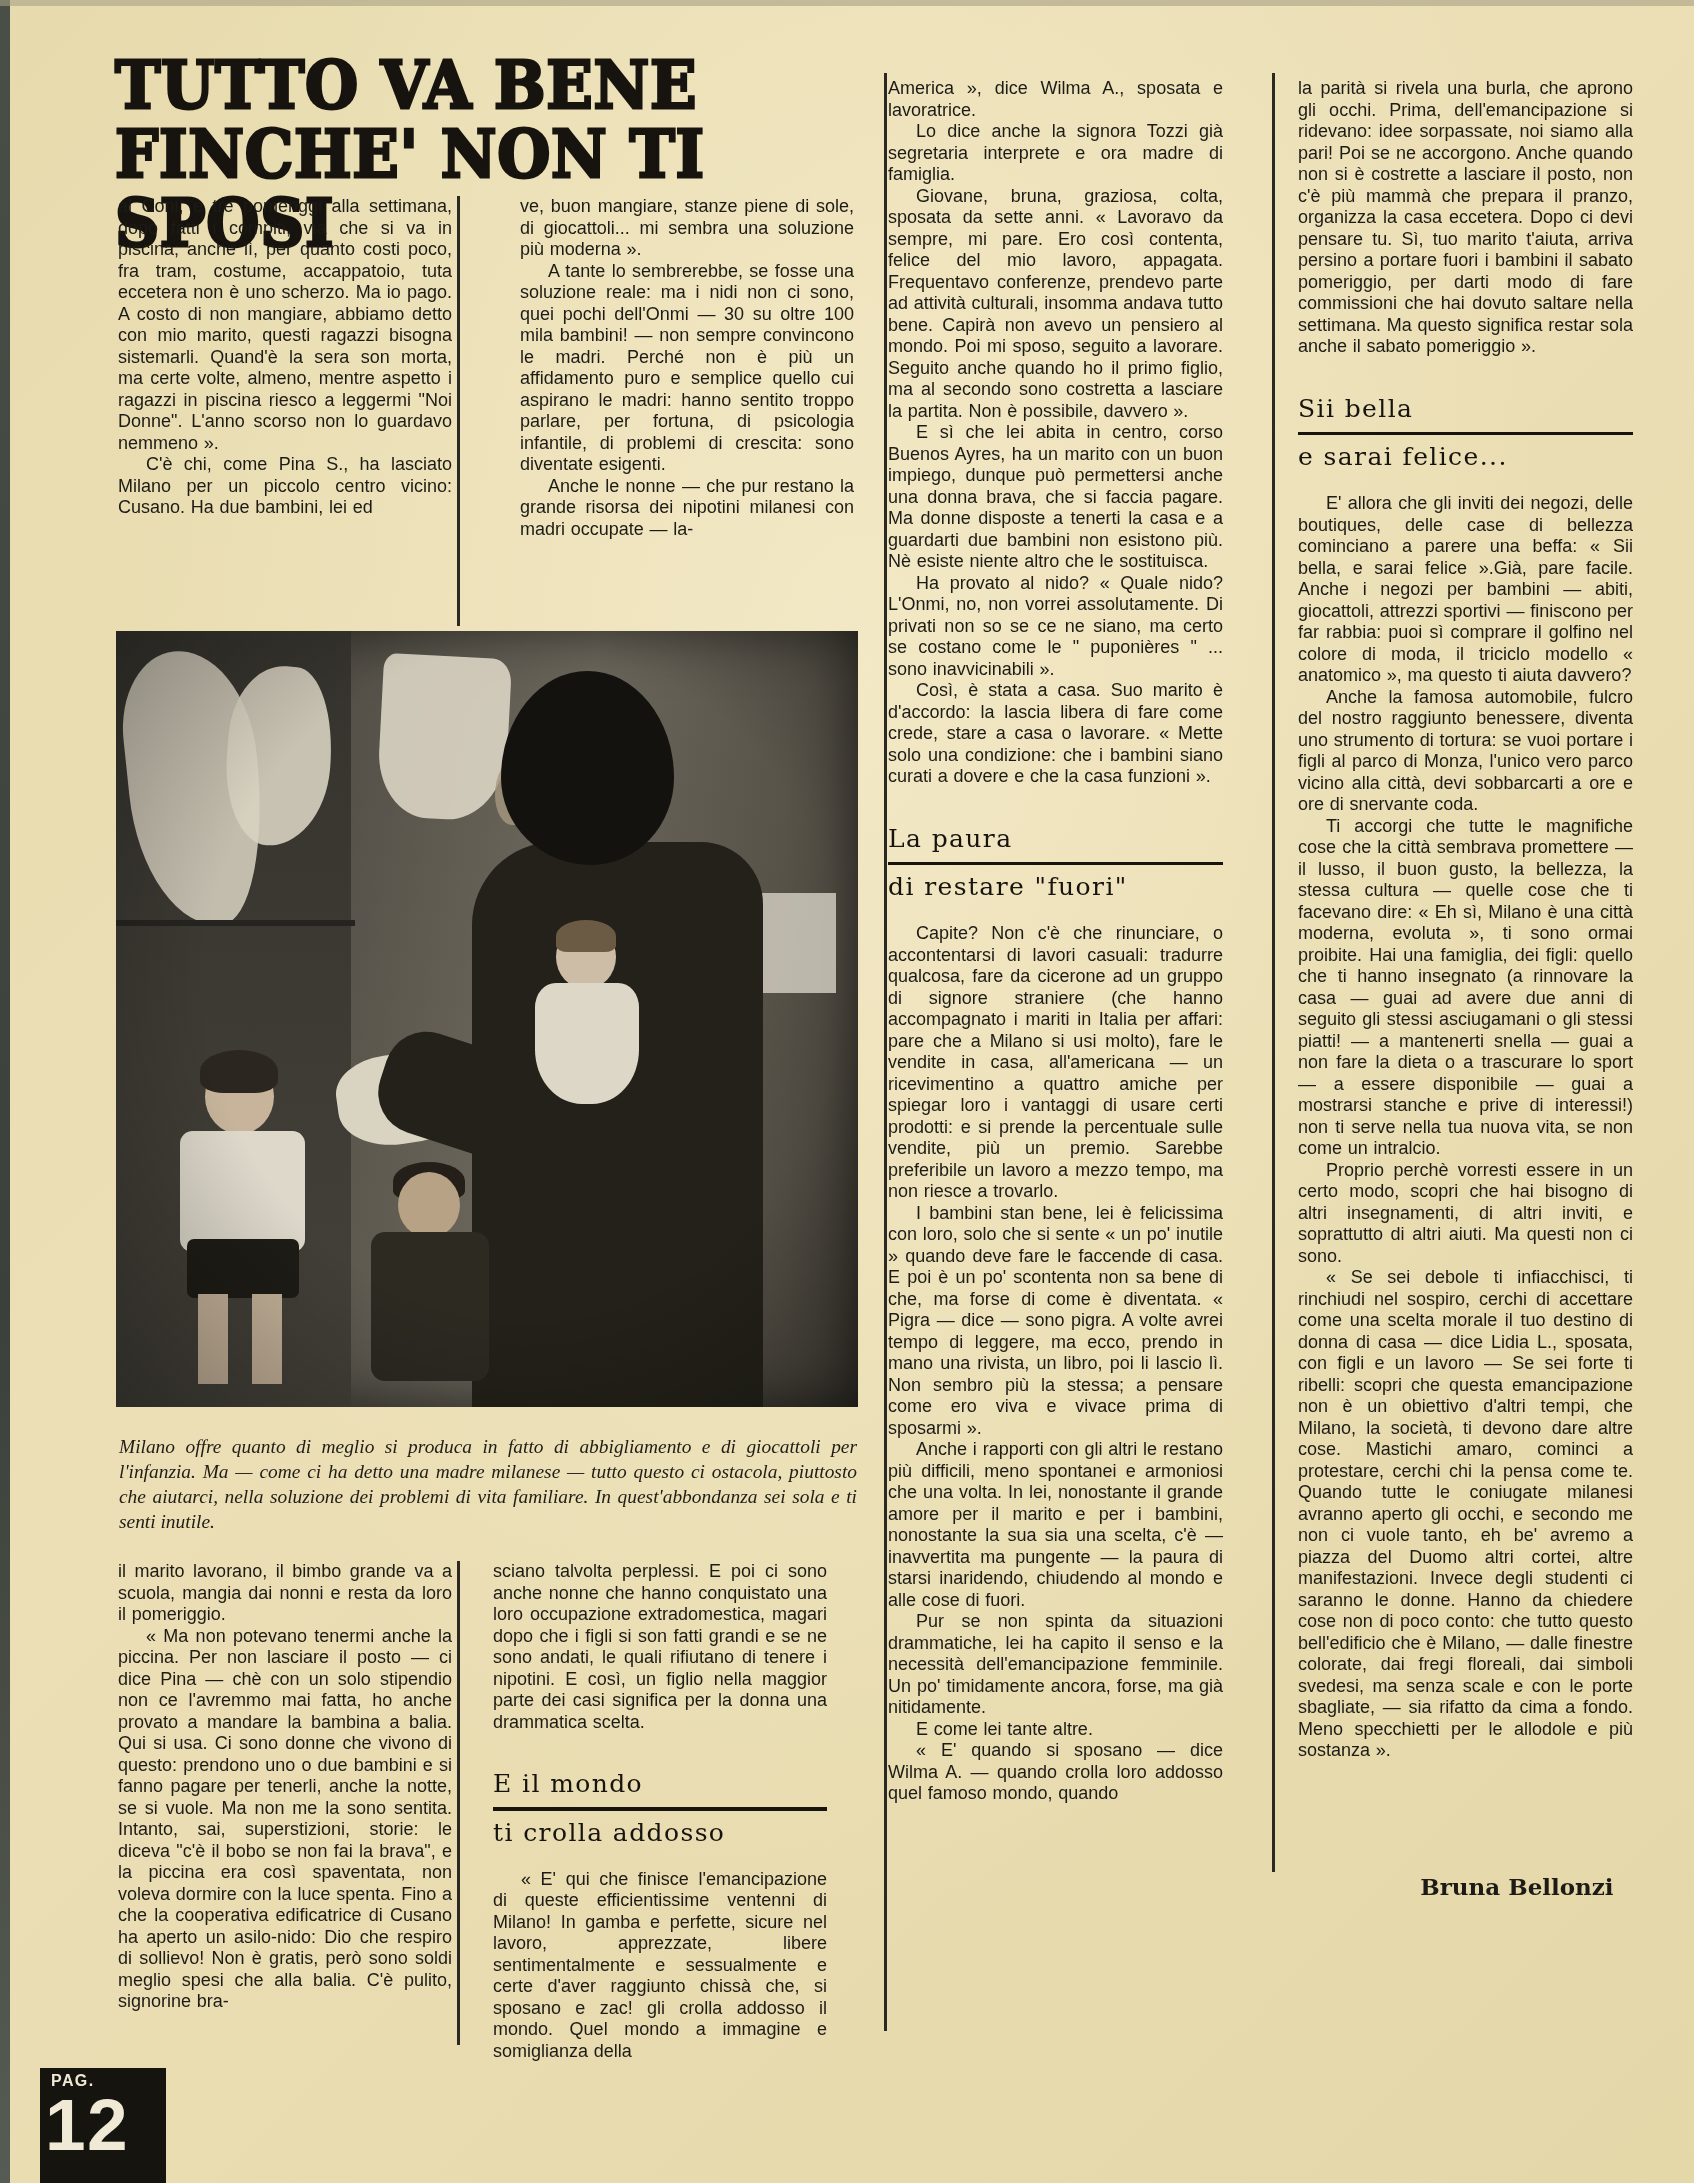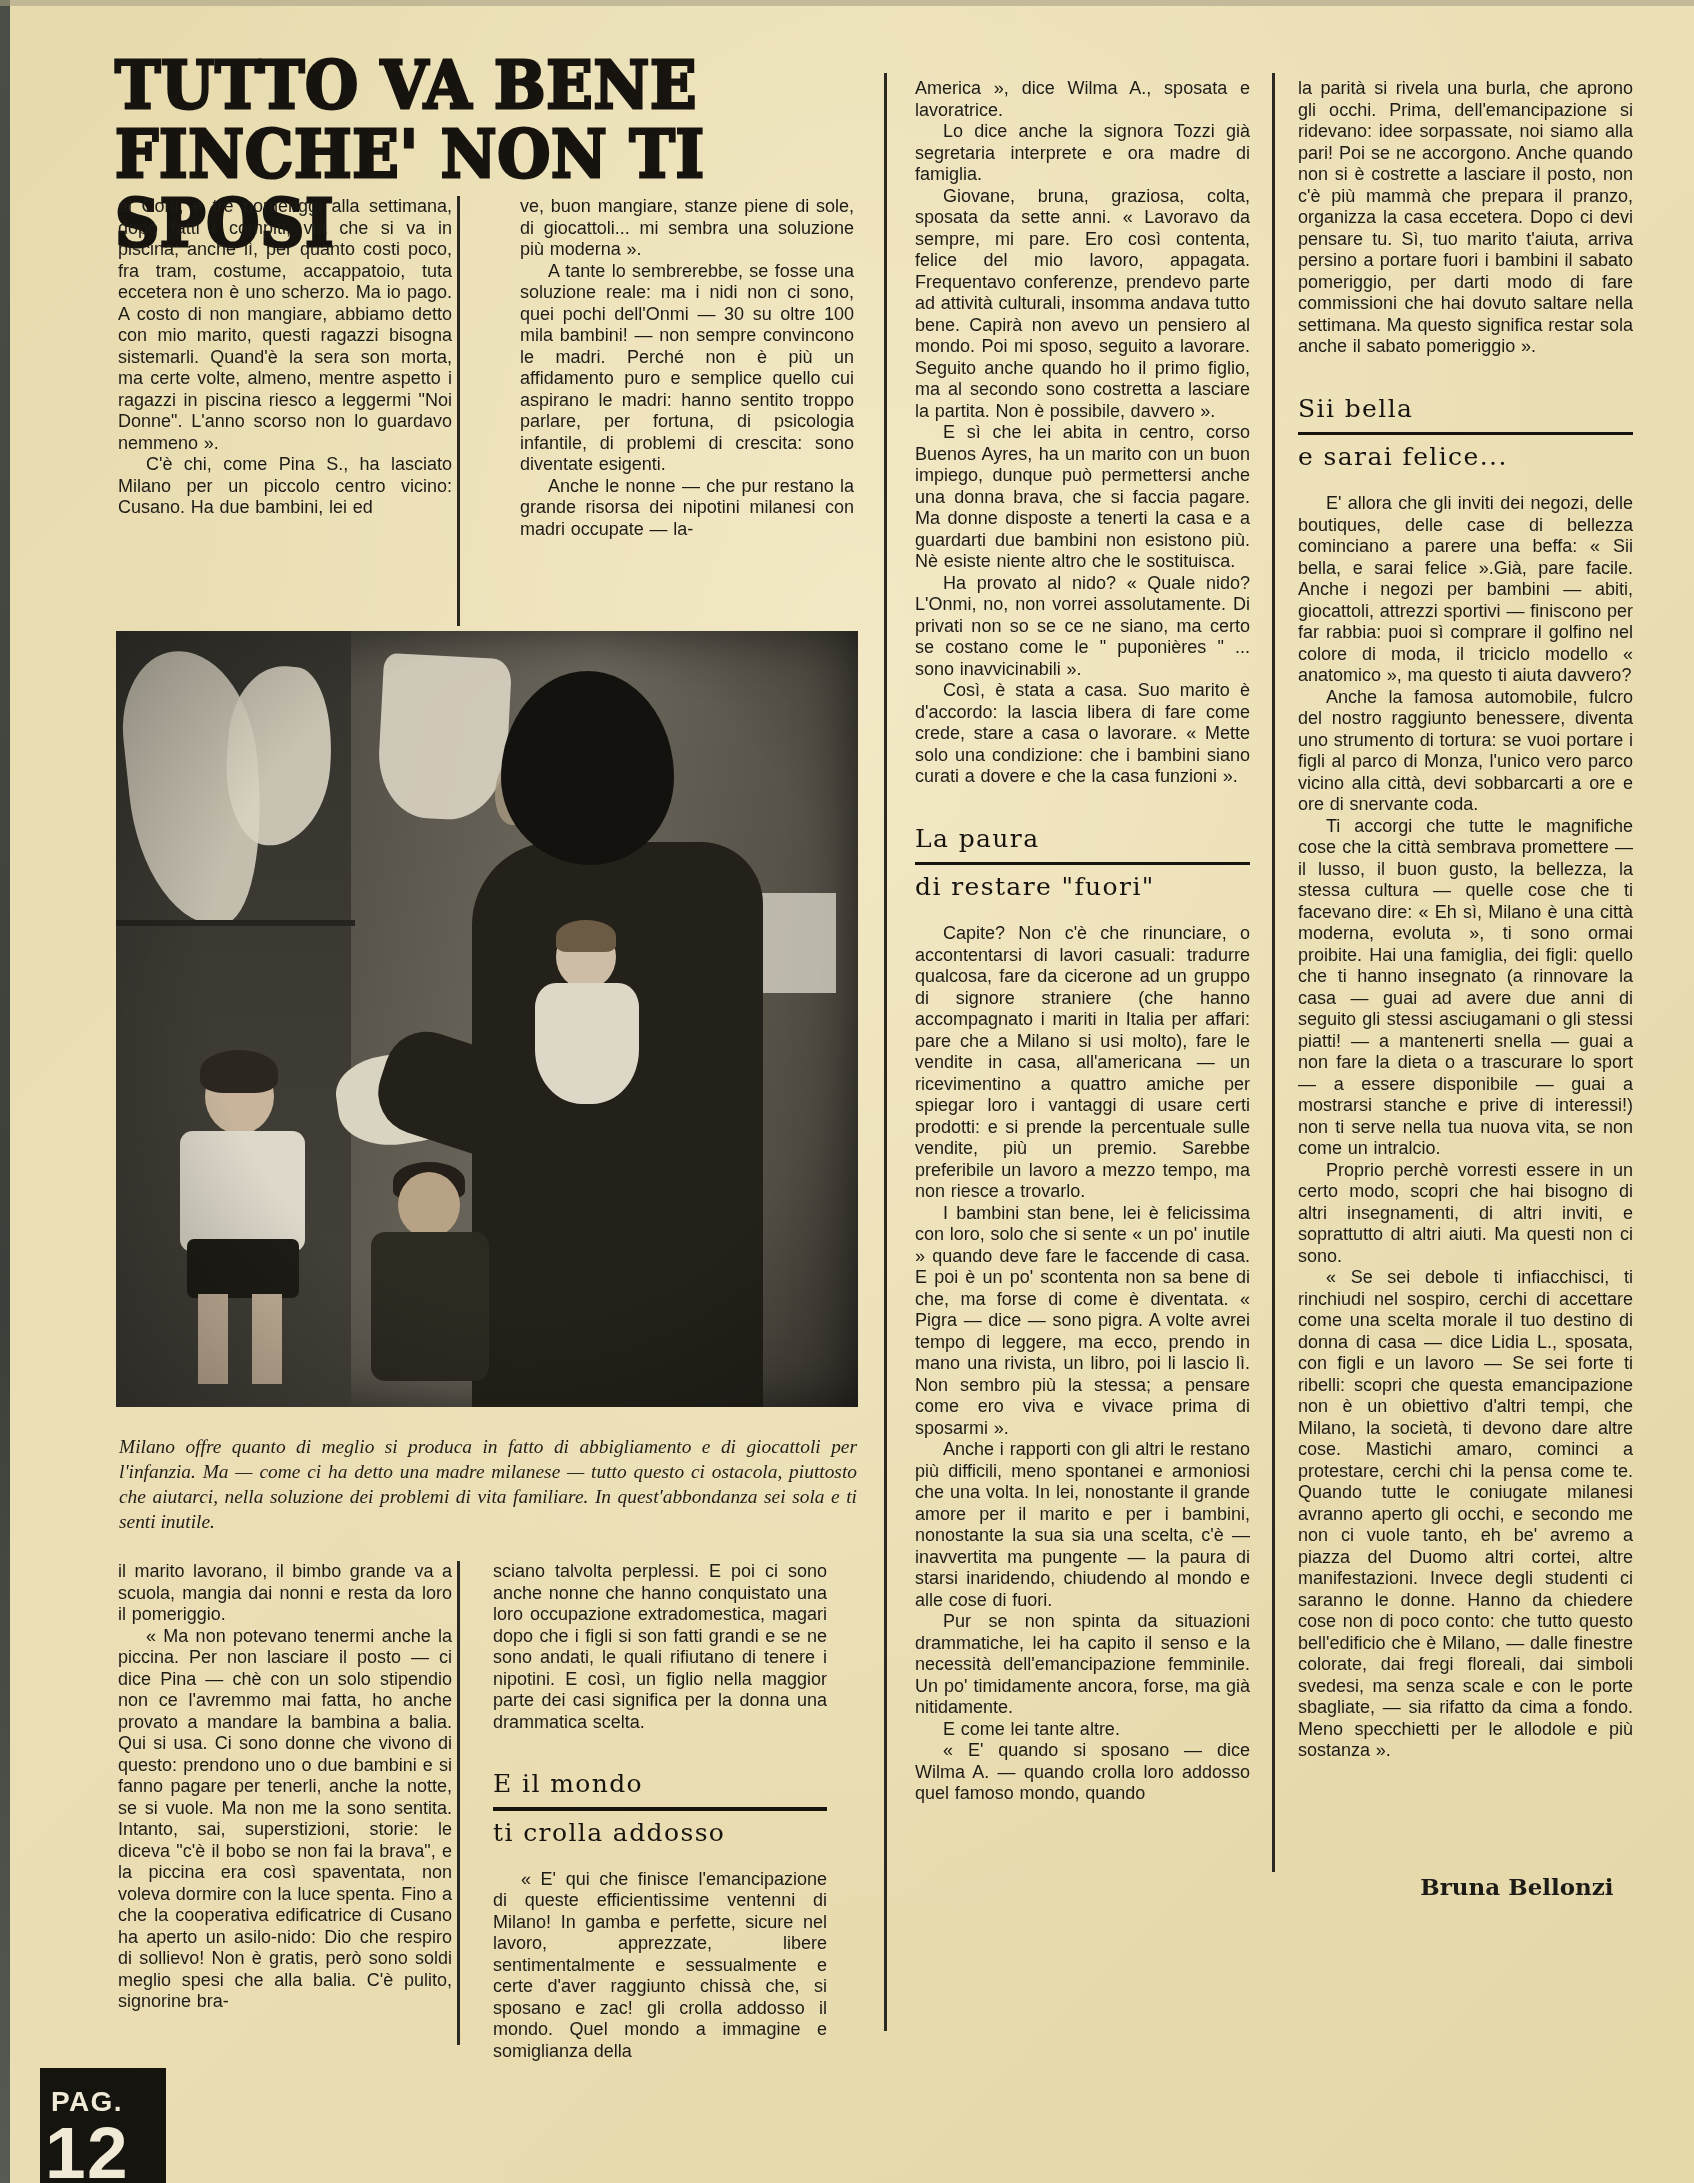--- a/index.html
+++ b/index.html
@@ -66,21 +66,21 @@
 
   .caption{position:absolute;left:119px;top:1434px;width:738px;
     font-family:"Liberation Serif",serif;font-style:italic;font-size:19.4px;line-height:25px;
     text-align:justify;color:#201d16;}
 
   .author{font-family:"DejaVu Serif","Liberation Serif",serif;font-weight:bold;
     font-size:23px;text-align:right;padding-right:19.4px;margin-top:114px;text-indent:0;}
 
   .pagebox{position:absolute;left:40px;top:2068px;width:126px;height:116px;background:#15140f;
     color:#efe9d6;}
-  .pagebox .lbl{font-weight:bold;font-size:28px;letter-spacing:1.4px;padding:18px 0 0 11px;}
+  .pagebox .lbl{font-weight:bold;font-size:16px;letter-spacing:1.4px;padding:4px 0 0 11px;}
   .pagebox .num{font-weight:bold;font-size:73px;line-height:69px;padding-left:5px;letter-spacing:1.4px;}
 </style>
 </head>
 <body>
 
 <div id="page">
   <div class="edge-left"></div>
   <div class="edge-top"></div>
 
   <div class="title">
@@ -144,21 +144,21 @@
     <div class="sec-heading">
       <div class="sh-line">E il mondo</div>
       <div class="sh-rule"></div>
       <div class="sh-line">ti crolla addosso</div>
     </div>
     <div>
         <p>« E' qui che finisce l'emancipazione di queste efficientissime ventenni di Milano! In gamba e perfette, sicure nel lavoro, apprezzate, libere sentimentalmente e sessualmente e certe d'aver raggiunto chissà che, si sposano e zac! gli crolla addosso il mondo. Quel mondo a immagine e somiglianza della</p>
       </div>
   </div>
 
-  <div class="col" style="left:915px;top:78px;width:335px;">
+  <div class="col" style="left:888px;top:78px;width:335px;">
     <div>
         <p class="flush">America », dice Wilma A., sposata e lavoratrice.</p>
         <p>Lo dice anche la signora Tozzi già segretaria interprete e ora madre di famiglia.</p>
         <p>Giovane, bruna, graziosa, colta, sposata da sette anni. « Lavoravo da sempre, mi pare. Ero così contenta, felice del mio lavoro, appagata. Frequentavo conferenze, prendevo parte ad attività culturali, insomma andava tutto bene. Capirà non avevo un pensiero al mondo. Poi mi sposo, seguito a lavorare. Seguito anche quando ho il primo figlio, ma al secondo sono costretta a lasciare la partita. Non è possibile, davvero ».</p>
         <p>E sì che lei abita in centro, corso Buenos Ayres, ha un marito con un buon impiego, dunque può permettersi anche una donna brava, che si faccia pagare. Ma donne disposte a tenerti la casa e a guardarti due bambini non esistono più. Nè esiste niente altro che le sostituisca.</p>
         <p>Ha provato al nido? « Quale nido? L'Onmi, no, non vorrei assolutamente. Di privati non so se ce ne siano, ma certo se costano come le " puponières " ... sono inavvicinabili ».</p>
         <p>Così, è stata a casa. Suo marito è d'accordo: la lascia libera di fare come crede, stare a casa o lavorare. « Mette solo una condizione: che i bambini siano curati a dovere e che la casa funzioni ».</p>
       </div>
     <div class="sec-heading">
       <div class="sh-line">La paura</div>

